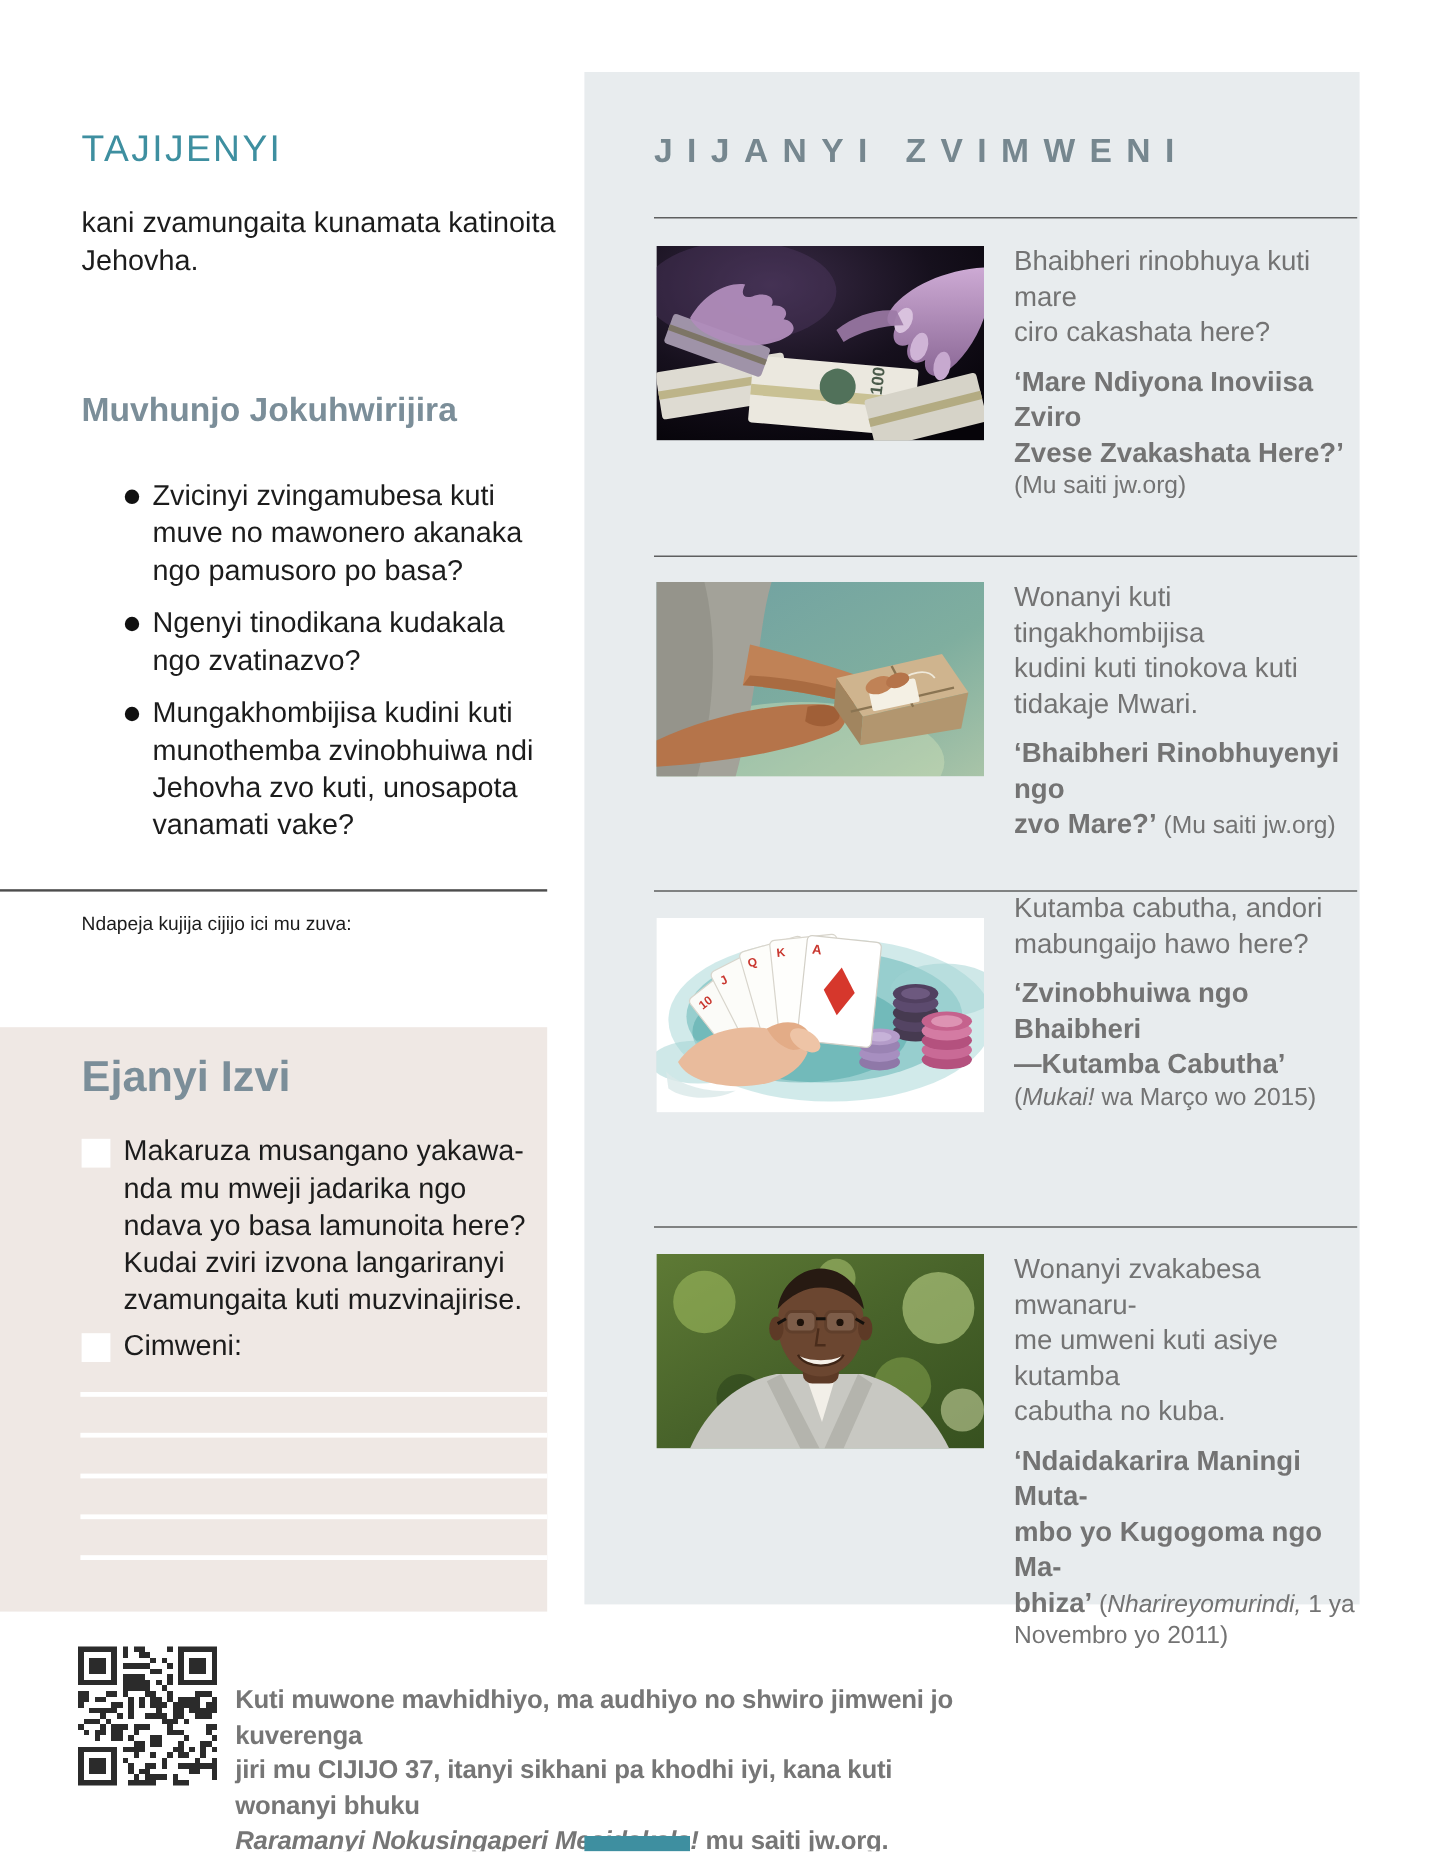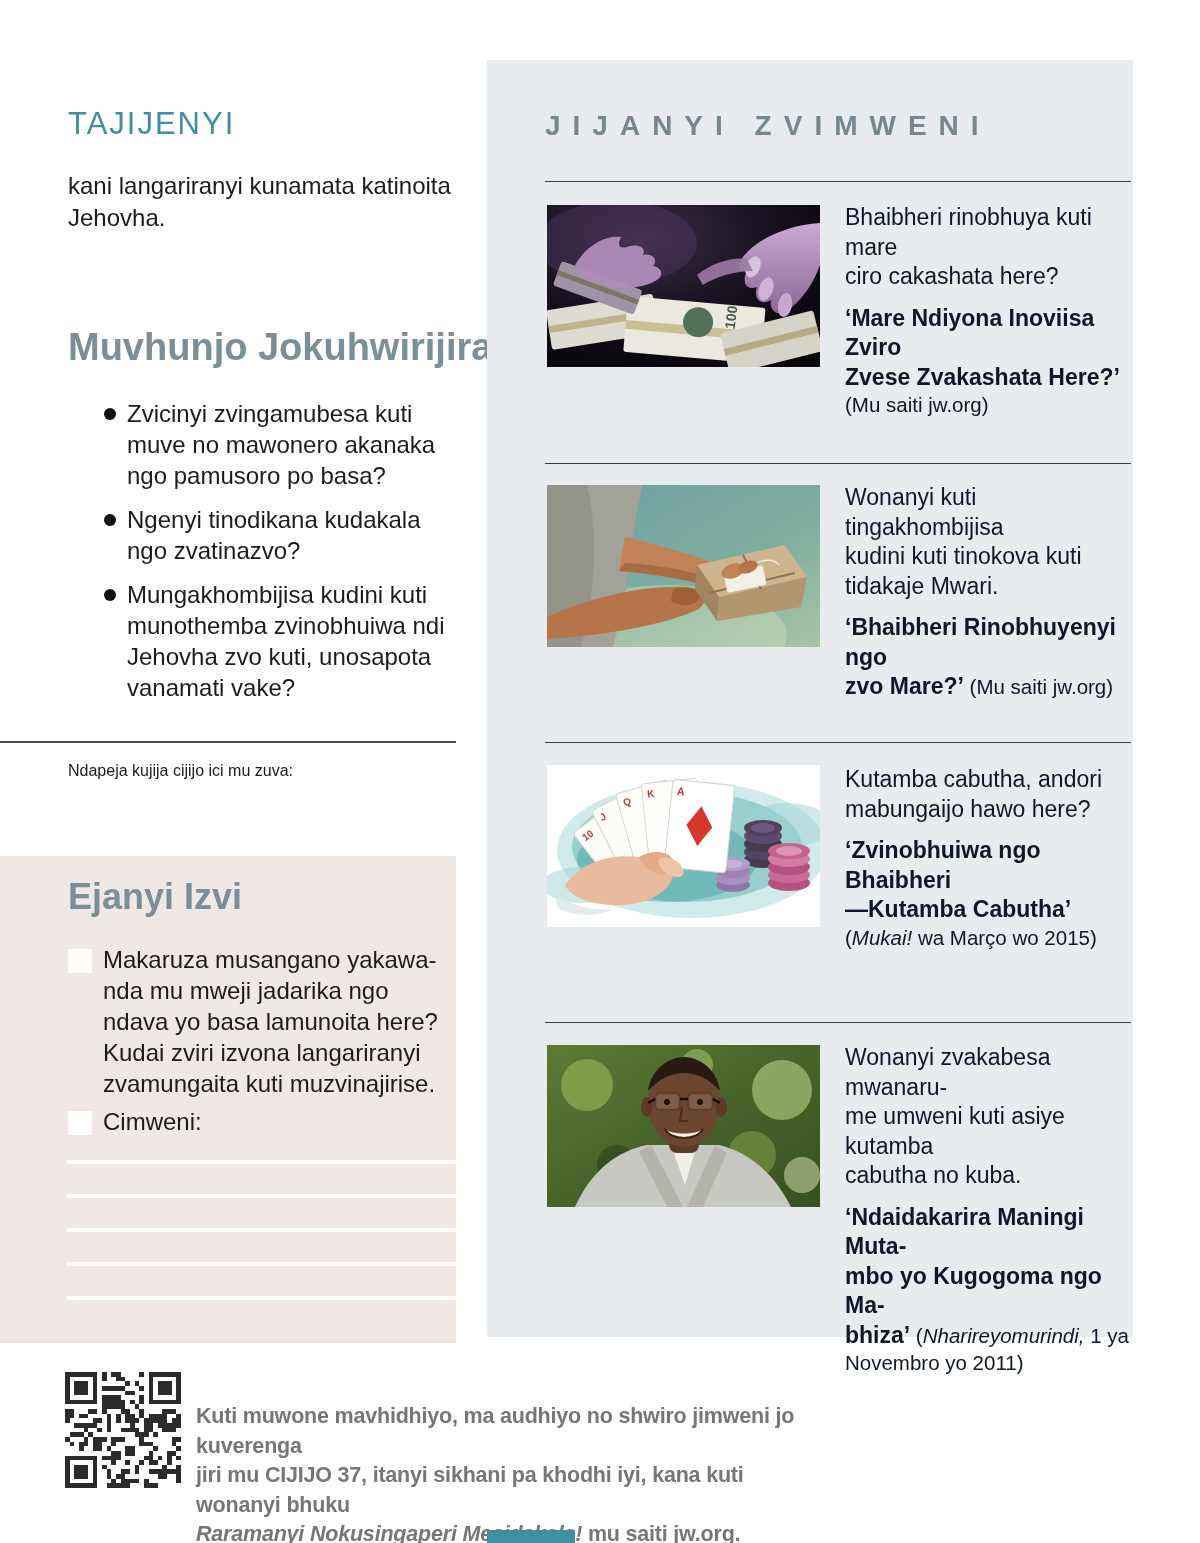--- a/index.html
+++ b/index.html
@@ -4,58 +4,58 @@
 <style>
   html,body{margin:0;padding:0;background:#fff;}
   .page{position:relative;width:1200px;height:1543px;background:#ffffff;
         font-family:"Liberation Sans","DejaVu Sans",sans-serif;color:#1c1c1c;overflow:hidden;}
   .abs{position:absolute;}
   .ln{display:block;}
 
   
   .study-title{left:68px;top:106px;font-size:31px;font-weight:400;letter-spacing:2px;color:#3e8fa0;}
   .intro{left:68px;top:170px;width:400px;font-size:24px;line-height:31.5px;}
-  .questions-title{left:68px;top:326px;font-size:38px;font-weight:700;color:#7b8e99;}
+  .questions-title{left:68px;top:326px;font-size:28px;font-weight:700;color:#7b8e99;}
   .bullets{left:80px;top:398px;width:392px;list-style:none;margin:0;padding:0;font-size:24px;line-height:31px;}
   .bullets li{position:relative;padding-left:47px;margin-bottom:13px;}
   .bullets li .dot{position:absolute;left:24px;top:10px;width:12px;height:12px;border-radius:50%;background:#111;}
   .left-rule{left:0;top:741px;width:456px;height:2px;background:#4d4d4d;}
   .goal-line{left:68px;top:762px;font-size:16px;}
 
   .checkbox-panel{left:0;top:856px;width:456px;height:487px;background:#efe8e4;}
   .panel-title{left:68px;top:876px;font-size:36px;font-weight:700;color:#7b8e99;}
   .check-item-text{font-size:24px;line-height:31px;}
   .checkbox{width:24px;height:24px;background:#ffffff;}
   .answer-line{left:67px;width:389px;height:4px;background:#ffffff;}
 
   
   .right-panel{left:487px;top:60px;width:646px;height:1277px;background:#e8ecee;}
   .right-title{left:545px;top:110px;font-size:28px;font-weight:700;letter-spacing:12px;color:#76878f;}
   .sec-rule{left:545px;width:586px;height:1px;background:#3c3c3c;}
   .sec-img{left:547px;width:273px;height:162px;display:block;}
-  .sec-text{left:845px;width:292px;font-size:23px;line-height:29.5px;color:#0f172a;}
+  .sec-text{left:845px;width:292px;font-size:23px;line-height:29.5px;color:#737373;}
   .sec-text .q{margin-bottom:12px;}
   .sec-text .bold{font-weight:700;}
   .sec-text .tail{font-size:20.5px;line-height:26.5px;}
   .it{font-style:italic;}
 
   
   .qr{left:65px;top:1372px;}
   .footer-text{left:196px;top:1402px;width:620px;font-size:21.5px;line-height:29.5px;font-weight:700;color:#767676;letter-spacing:-0.2px;}
   .footer-accent{left:487px;top:1530px;width:88px;height:13px;background:#3e8fa0;}
 </style>
 </head>
 <body>
 
 <div class="page">
 
   <div class="abs study-title">TAJIJENYI</div>
 
   <div class="abs intro">
-    <span class="ln">kani langariranyi kunamata katinoita</span>
+    <span class="ln">kani zvamungaita kunamata katinoita</span>
     <span class="ln">Jehovha.</span>
   </div>
 
   <div class="abs questions-title">Muvhunjo Jokuhwirijira</div>
 
   <ul class="abs bullets">
     <li>
         <span class="dot"></span>
       <span class="ln">Zvicinyi zvingamubesa kuti</span>
       <span class="ln">muve no mawonero akanaka</span>
@@ -303,21 +303,21 @@
       <span class="ln">Wonanyi kuti tingakhombijisa</span>
       <span class="ln">kudini kuti tinokova kuti</span>
       <span class="ln">tidakaje Mwari.</span>
     </div>
     <div>
       <span class="ln bold">‘Bhaibheri Rinobhuyenyi ngo</span>
       <span class="ln"><span class="bold">zvo Mare?’</span><span class="tail"> (Mu saiti jw.org)</span></span>
     </div>
   </div>
 
-  <div class="abs sec-text" style="top:765px;">
+  <div class="abs sec-text" style="top:742px;">
     <div class="q">
       <span class="ln">Kutamba cabutha, andori</span>
       <span class="ln">mabungaijo hawo here?</span>
     </div>
     <div class="bold">
       <span class="ln">‘Zvinobhuiwa ngo Bhaibheri</span>
       <span class="ln">—Kutamba Cabutha’</span>
     </div>
     <div class="tail">
       <span>(</span><span class="it">Mukai!</span><span> wa Março wo 2015)</span>

